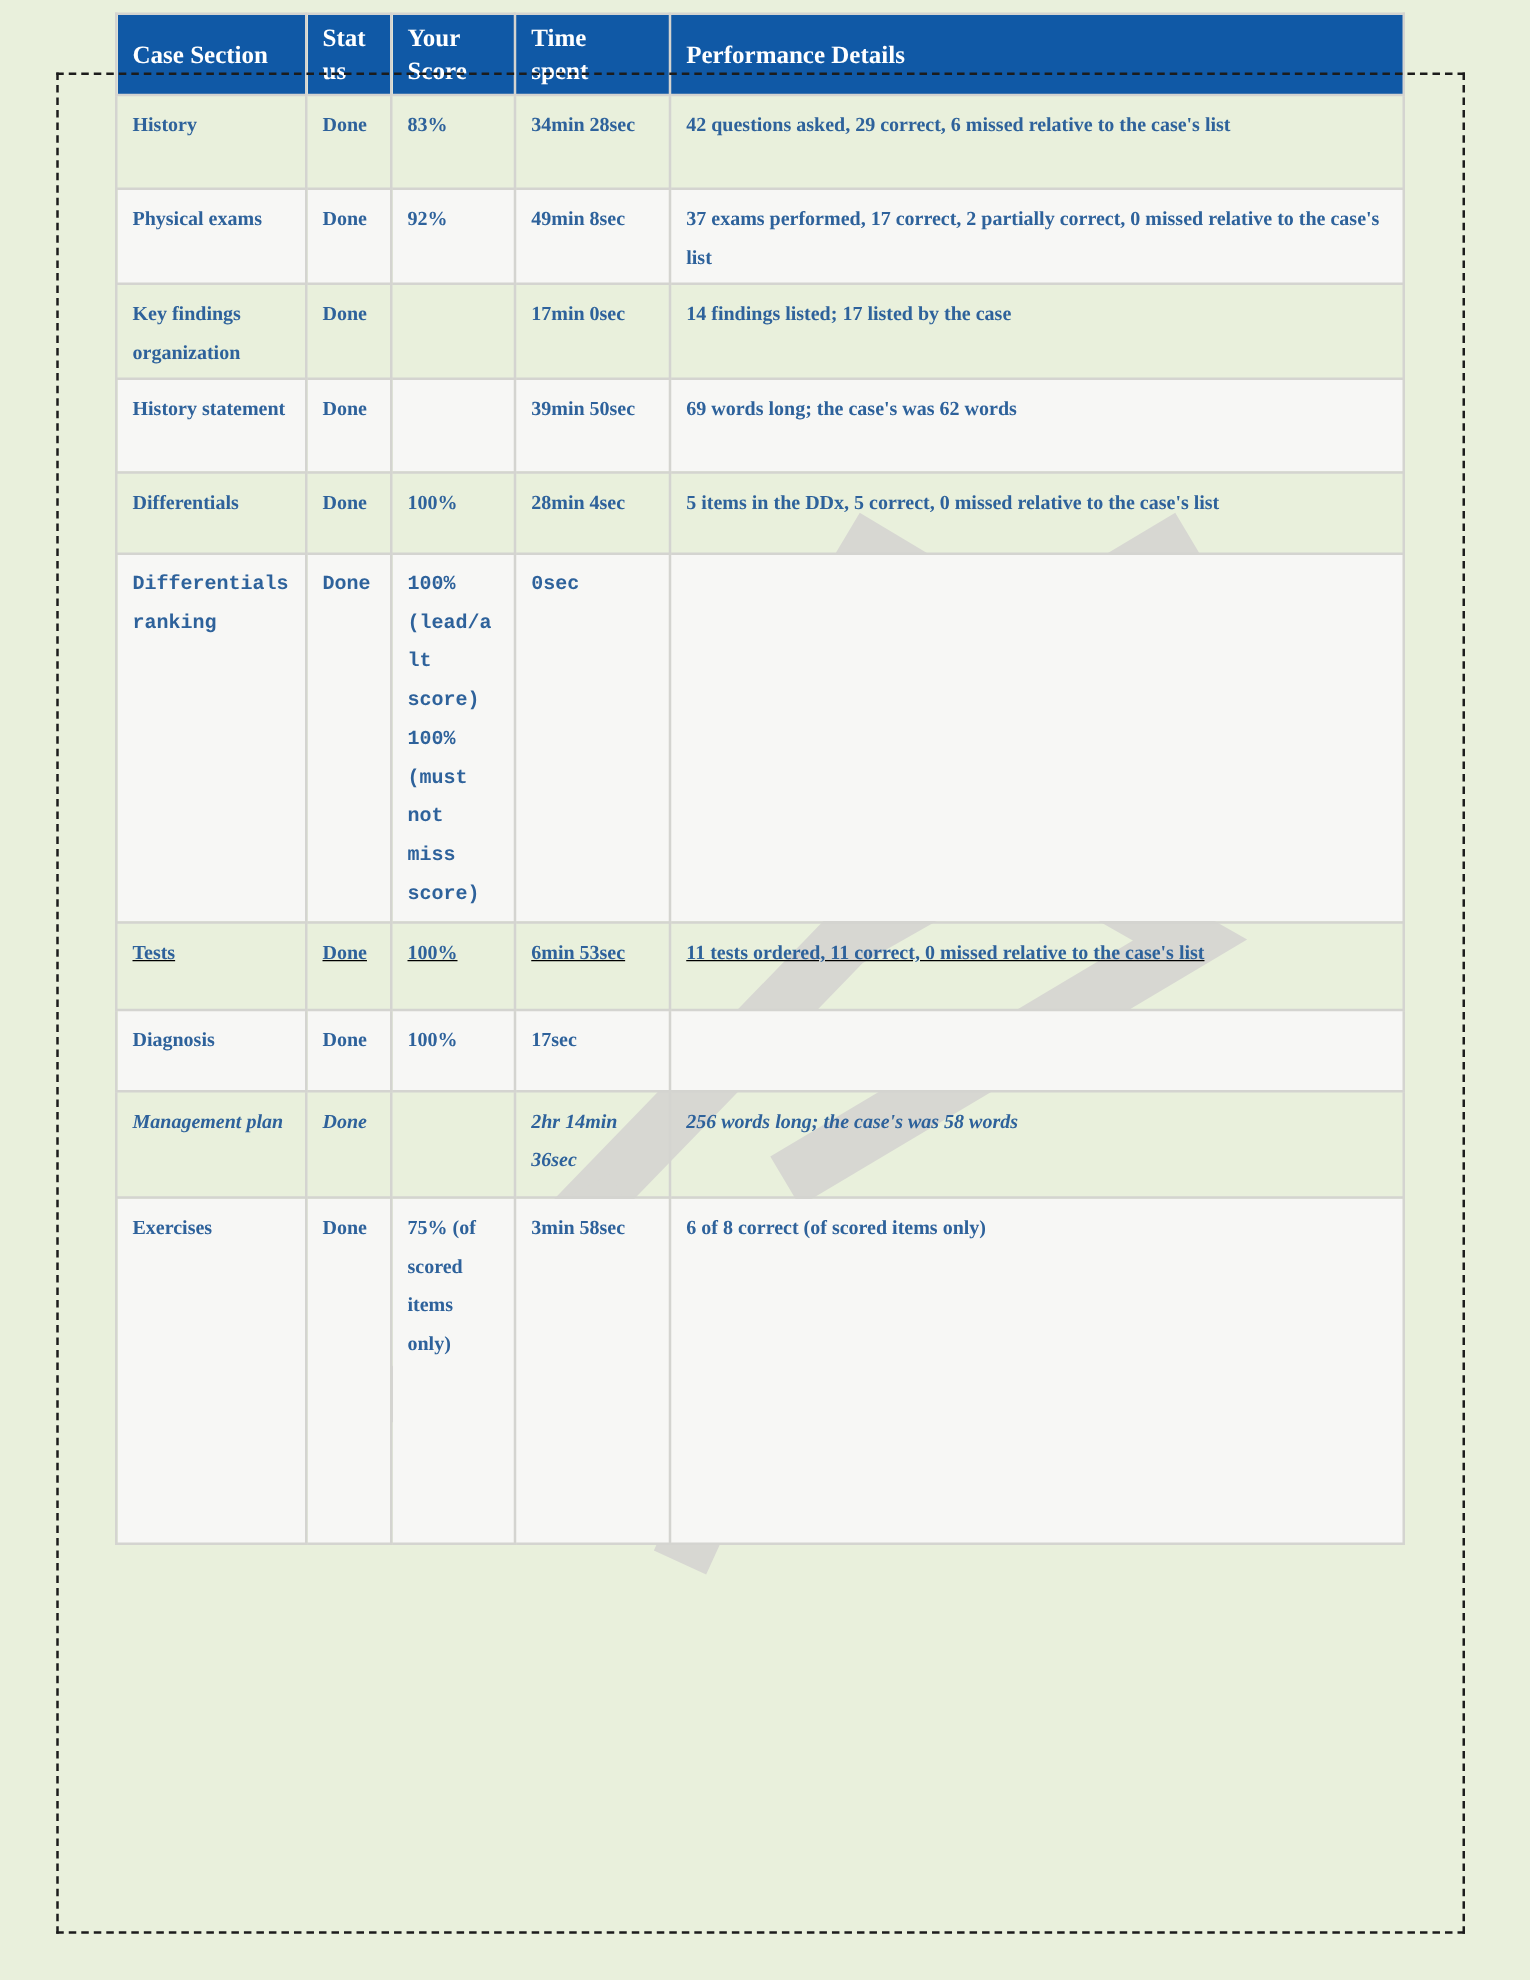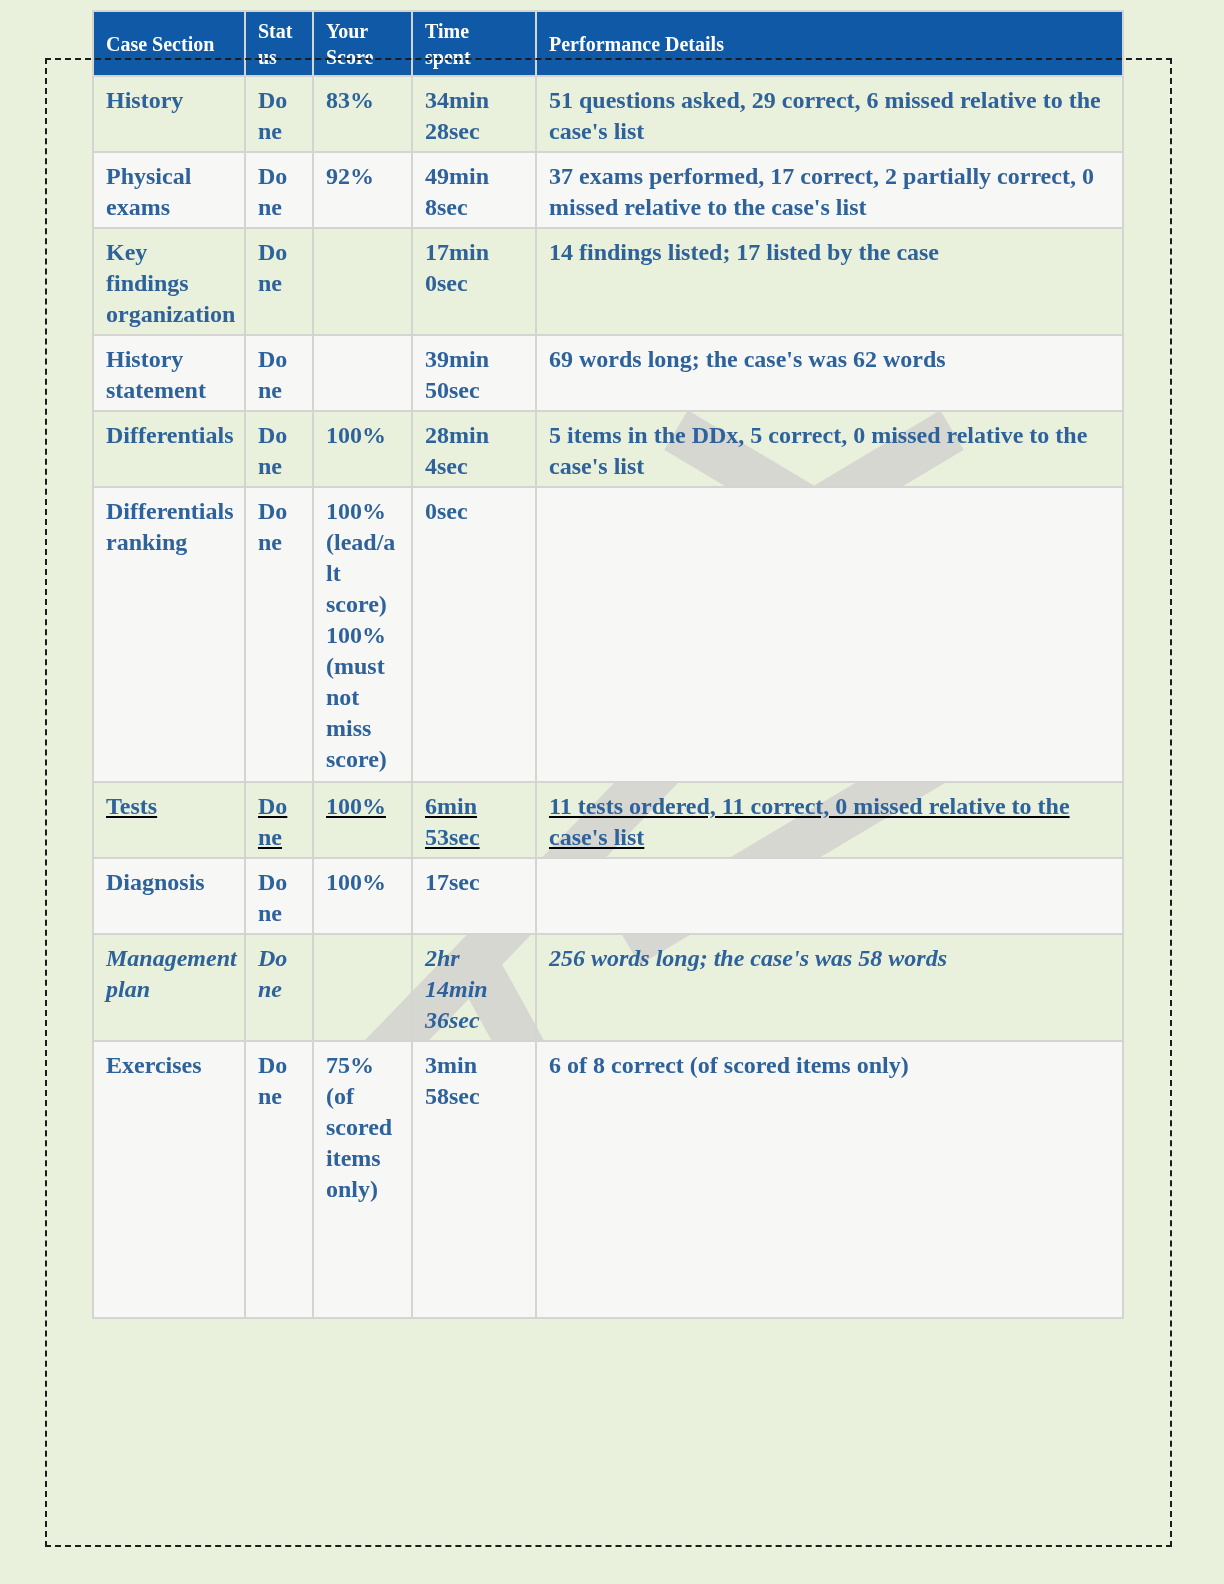--- a/index.html
+++ b/index.html
@@ -55,21 +55,21 @@
   th{
     background:var(--header-bg);
     color:var(--header-text);
     font-size:20px;font-weight:bold;line-height:26px;
     vertical-align:middle;
     padding:4px 12px;
     overflow-wrap:break-word;
   }
   td{
     color:var(--ink);
-    font-size:24px;font-weight:bold;line-height:31px;
+    font-size:16px;font-weight:bold;line-height:31px;
     vertical-align:top;
     padding:8px 12px 4px 12px;
     background:transparent;
   }
   tbody tr:nth-child(even) td{background:var(--row-white);}
   th.c3,td.c3{padding-right:20px;}
   th.c1,td.c1,th.c2,td.c2{overflow-wrap:break-word;word-break:break-word;}
 </style>
 </head>
 <body>
@@ -103,21 +103,21 @@
         <th class="c3">Time spent</th>
         <th class="c4">Performance Details</th>
       </tr>
     </thead>
     <tbody id="tbody">
         <tr style="height: 75px;">
     <td class="c0">History</td>
     <td class="c1">Done</td>
     <td class="c2">83%</td>
     <td class="c3">34min 28sec</td>
-    <td class="c4">51 questions asked, 29 correct, 6 missed relative to the case's list</td>
+    <td class="c4">42 questions asked, 29 correct, 6 missed relative to the case's list</td>
   </tr>
         <tr style="height: 75px;">
     <td class="c0">Physical exams</td>
     <td class="c1">Done</td>
     <td class="c2">92%</td>
     <td class="c3">49min 8sec</td>
     <td class="c4">37 exams performed, 17 correct, 2 partially correct, 0 missed relative to the case's list</td>
   </tr>
         <tr style="height: 75px;">
     <td class="c0">Key findings organization</td>
@@ -133,21 +133,21 @@
     <td class="c3">39min 50sec</td>
     <td class="c4">69 words long; the case's was 62 words</td>
   </tr>
         <tr style="height: 65px;">
     <td class="c0">Differentials</td>
     <td class="c1">Done</td>
     <td class="c2">100%</td>
     <td class="c3">28min 4sec</td>
     <td class="c4">5 items in the DDx, 5 correct, 0 missed relative to the case's list</td>
   </tr>
-        <tr style="height: 295px;">
+        <tr style="height: 295px; font-family: Liberation Mono, monospace;">
     <td class="c0">Differentials ranking</td>
     <td class="c1">Done</td>
     <td class="c2">100% (lead/alt score) 100% (must not miss score)</td>
     <td class="c3">0sec</td>
     <td class="c4"></td>
   </tr>
         <tr style="height: 70px; text-decoration: underline;">
     <td class="c0">Tests</td>
     <td class="c1">Done</td>
     <td class="c2">100%</td>

